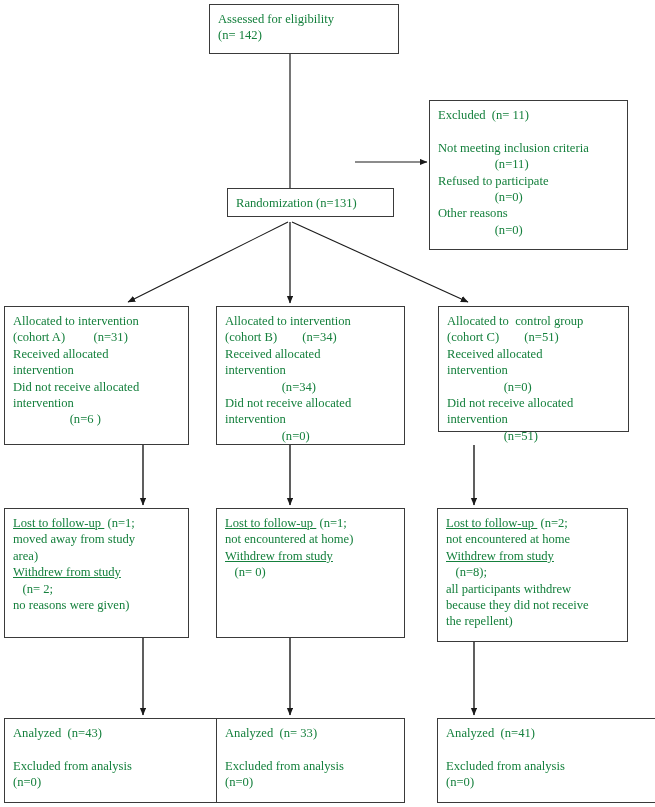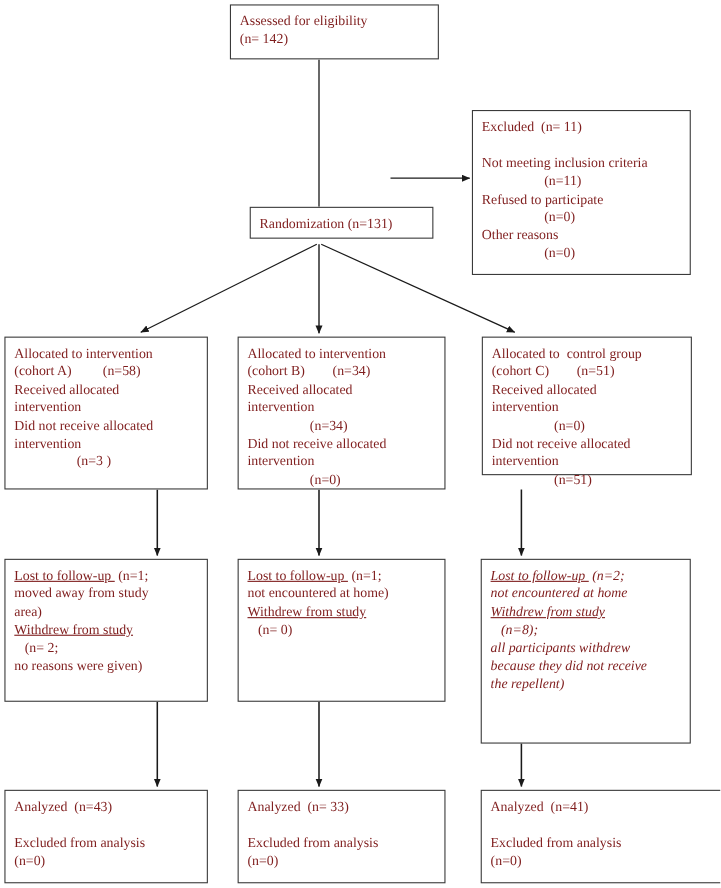--- a/index.html
+++ b/index.html
@@ -6,21 +6,21 @@
     margin: 0;
     padding: 0;
     background: #ffffff;
   }
   #page {
     position: relative;
     width: 655px;
     height: 807px;
     background: #ffffff;
     font-family: "Liberation Serif", "DejaVu Serif", serif;
-    color: #7f1d1d;
+    color: #15803d;
     overflow: hidden;
   }
   .box {
     position: absolute;
     box-sizing: border-box;
     border: 1px solid #3a3a3a;
     background: #ffffff;
     font-size: 12.6px;
     line-height: 16.4px;
     padding: 6px 8px 4px 8px;
@@ -38,22 +38,22 @@
   }
   
   #box-screened   { left: 209px; top: 4px;   width: 190px; height: 50px; }
   #box-excluded   { left: 429px; top: 100px; width: 199px; height: 150px; }
   #box-random     { left: 227px; top: 188px; width: 167px; height: 29px; }
   #box-alloc-a    { left: 4px;   top: 306px; width: 185px; height: 139px; }
   #box-alloc-b    { left: 216px; top: 306px; width: 189px; height: 139px; }
   #box-alloc-c    { left: 438px; top: 306px; width: 191px; height: 126px; }
   #box-follow-a   { left: 4px;   top: 508px; width: 185px; height: 130px; }
   #box-follow-b   { left: 216px; top: 508px; width: 189px; height: 130px; }
-  #box-follow-c   { left: 437px; top: 508px; width: 191px; height: 168px; font-style: italic; }
-  #box-analyzed-a { left: 4px;   top: 718px; width: 185px; height: 85px; }
+  #box-follow-c   { left: 437px; top: 508px; width: 191px; height: 134px; }
+  #box-analyzed-a { left: 4px;   top: 718px; width: 213px; height: 85px; }
   #box-analyzed-b { left: 216px; top: 718px; width: 189px; height: 85px; }
   #box-analyzed-c { left: 437px; top: 718px; width: 223px; height: 85px; }
 </style>
 </head>
 <body>
 
 <div id="page">
 
   <svg class="connectors" viewBox="0 0 655 807" xmlns="http://www.w3.org/2000/svg">
     <defs>
@@ -79,21 +79,21 @@
     <line x1="290" y1="638" x2="290" y2="715" stroke="#1a1a1a" stroke-width="1.4" marker-end="url(#arrowhead)"></line>
     <line x1="474" y1="638" x2="474" y2="715" stroke="#1a1a1a" stroke-width="1.4" marker-end="url(#arrowhead)"></line>
   </svg>
 
   <div class="box" id="box-screened"><span class="ln">Assessed for eligibility</span><span class="ln">(n= 142)</span></div>
 
   <div class="box" id="box-excluded"><span class="ln">Excluded  (n= 11)</span><span class="ln">&nbsp;</span><span class="ln">Not meeting inclusion criteria</span><span class="ln">                  (n=11)</span><span class="ln">Refused to participate</span><span class="ln">                  (n=0)</span><span class="ln">Other reasons</span><span class="ln">                  (n=0)</span></div>
 
   <div class="box" id="box-random"><span class="ln">Randomization (n=131)</span></div>
 
-  <div class="box" id="box-alloc-a"><span class="ln">Allocated to intervention</span><span class="ln">(cohort A)         (n=58)</span><span class="ln">Received allocated</span><span class="ln">intervention</span><span class="ln">Did not receive allocated</span><span class="ln">intervention</span><span class="ln">                  (n=3 )</span></div>
+  <div class="box" id="box-alloc-a"><span class="ln">Allocated to intervention</span><span class="ln">(cohort A)         (n=31)</span><span class="ln">Received allocated</span><span class="ln">intervention</span><span class="ln">Did not receive allocated</span><span class="ln">intervention</span><span class="ln">                  (n=6 )</span></div>
 
   <div class="box" id="box-alloc-b"><span class="ln">Allocated to intervention</span><span class="ln">(cohort B)        (n=34)</span><span class="ln">Received allocated</span><span class="ln">intervention</span><span class="ln">                  (n=34)</span><span class="ln">Did not receive allocated</span><span class="ln">intervention</span><span class="ln">                  (n=0)</span></div>
 
   <div class="box" id="box-alloc-c"><span class="ln">Allocated to  control group</span><span class="ln">(cohort C)        (n=51)</span><span class="ln">Received allocated</span><span class="ln">intervention</span><span class="ln">                  (n=0)</span><span class="ln">Did not receive allocated</span><span class="ln">intervention</span><span class="ln">                  (n=51)</span></div>
 
   <div class="box" id="box-follow-a"><span class="ul">Lost to follow-up </span><span> (n=1;
 moved away from study
 area)
 </span><span class="ul">Withdrew from study</span><span>
    (n= 2;

